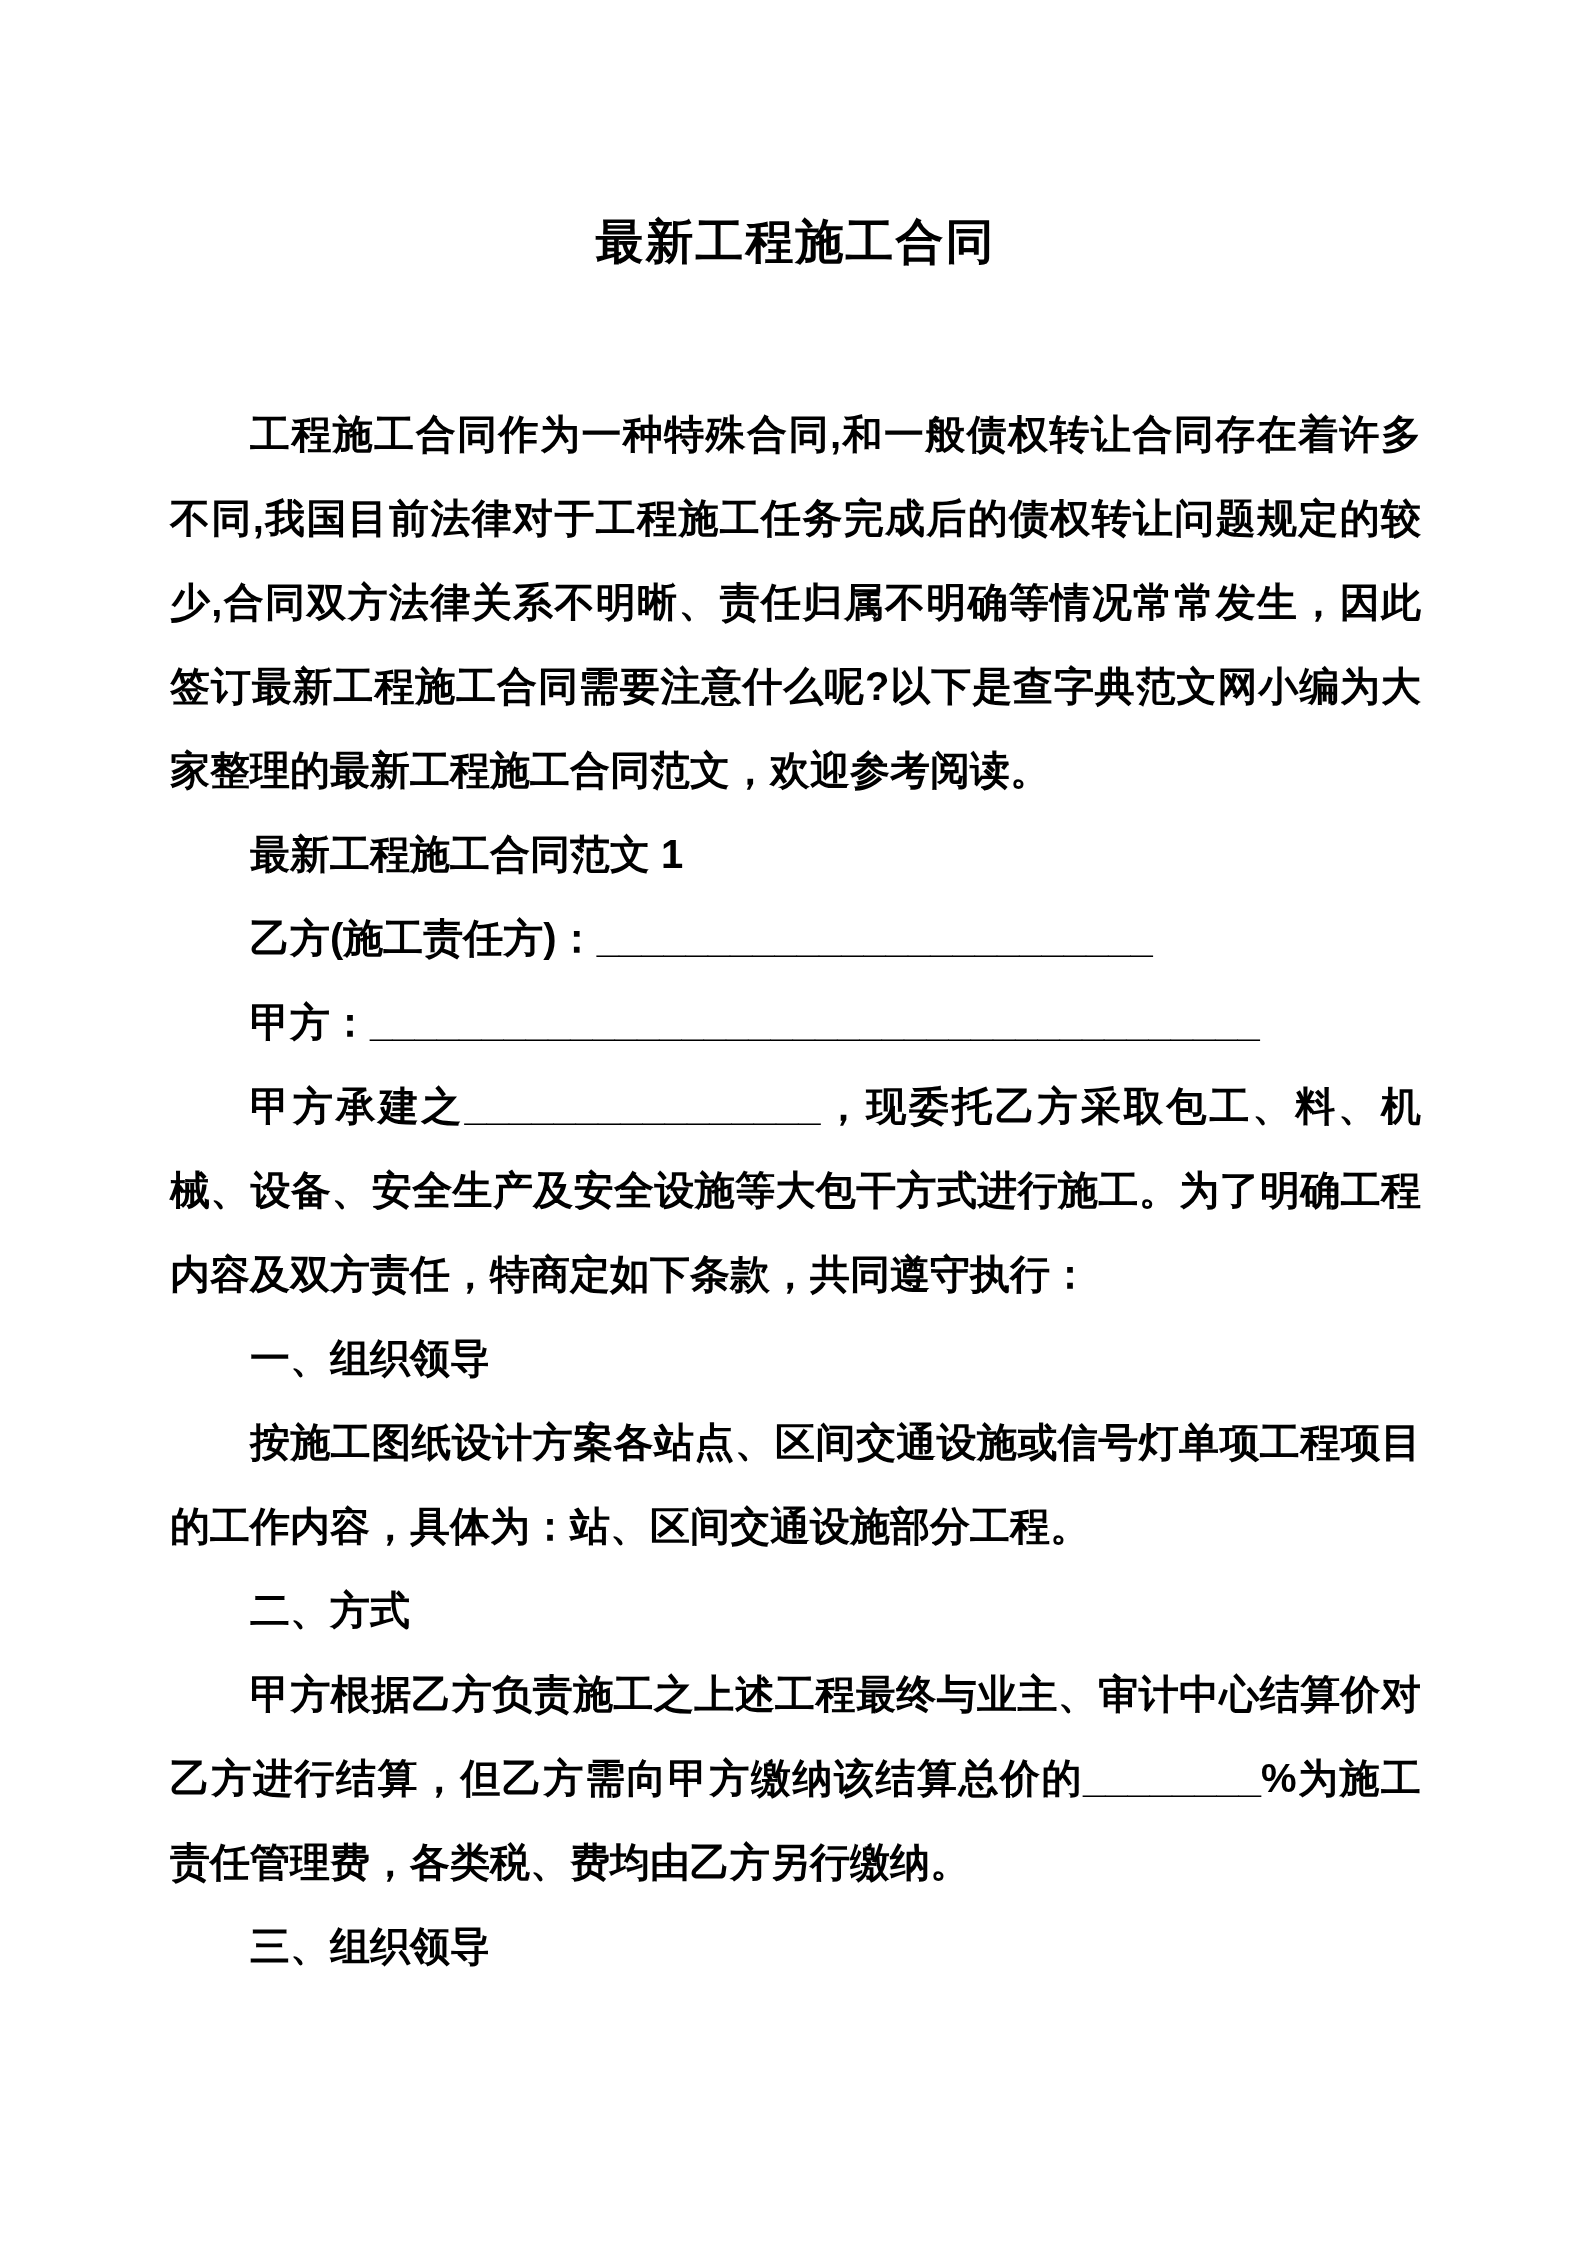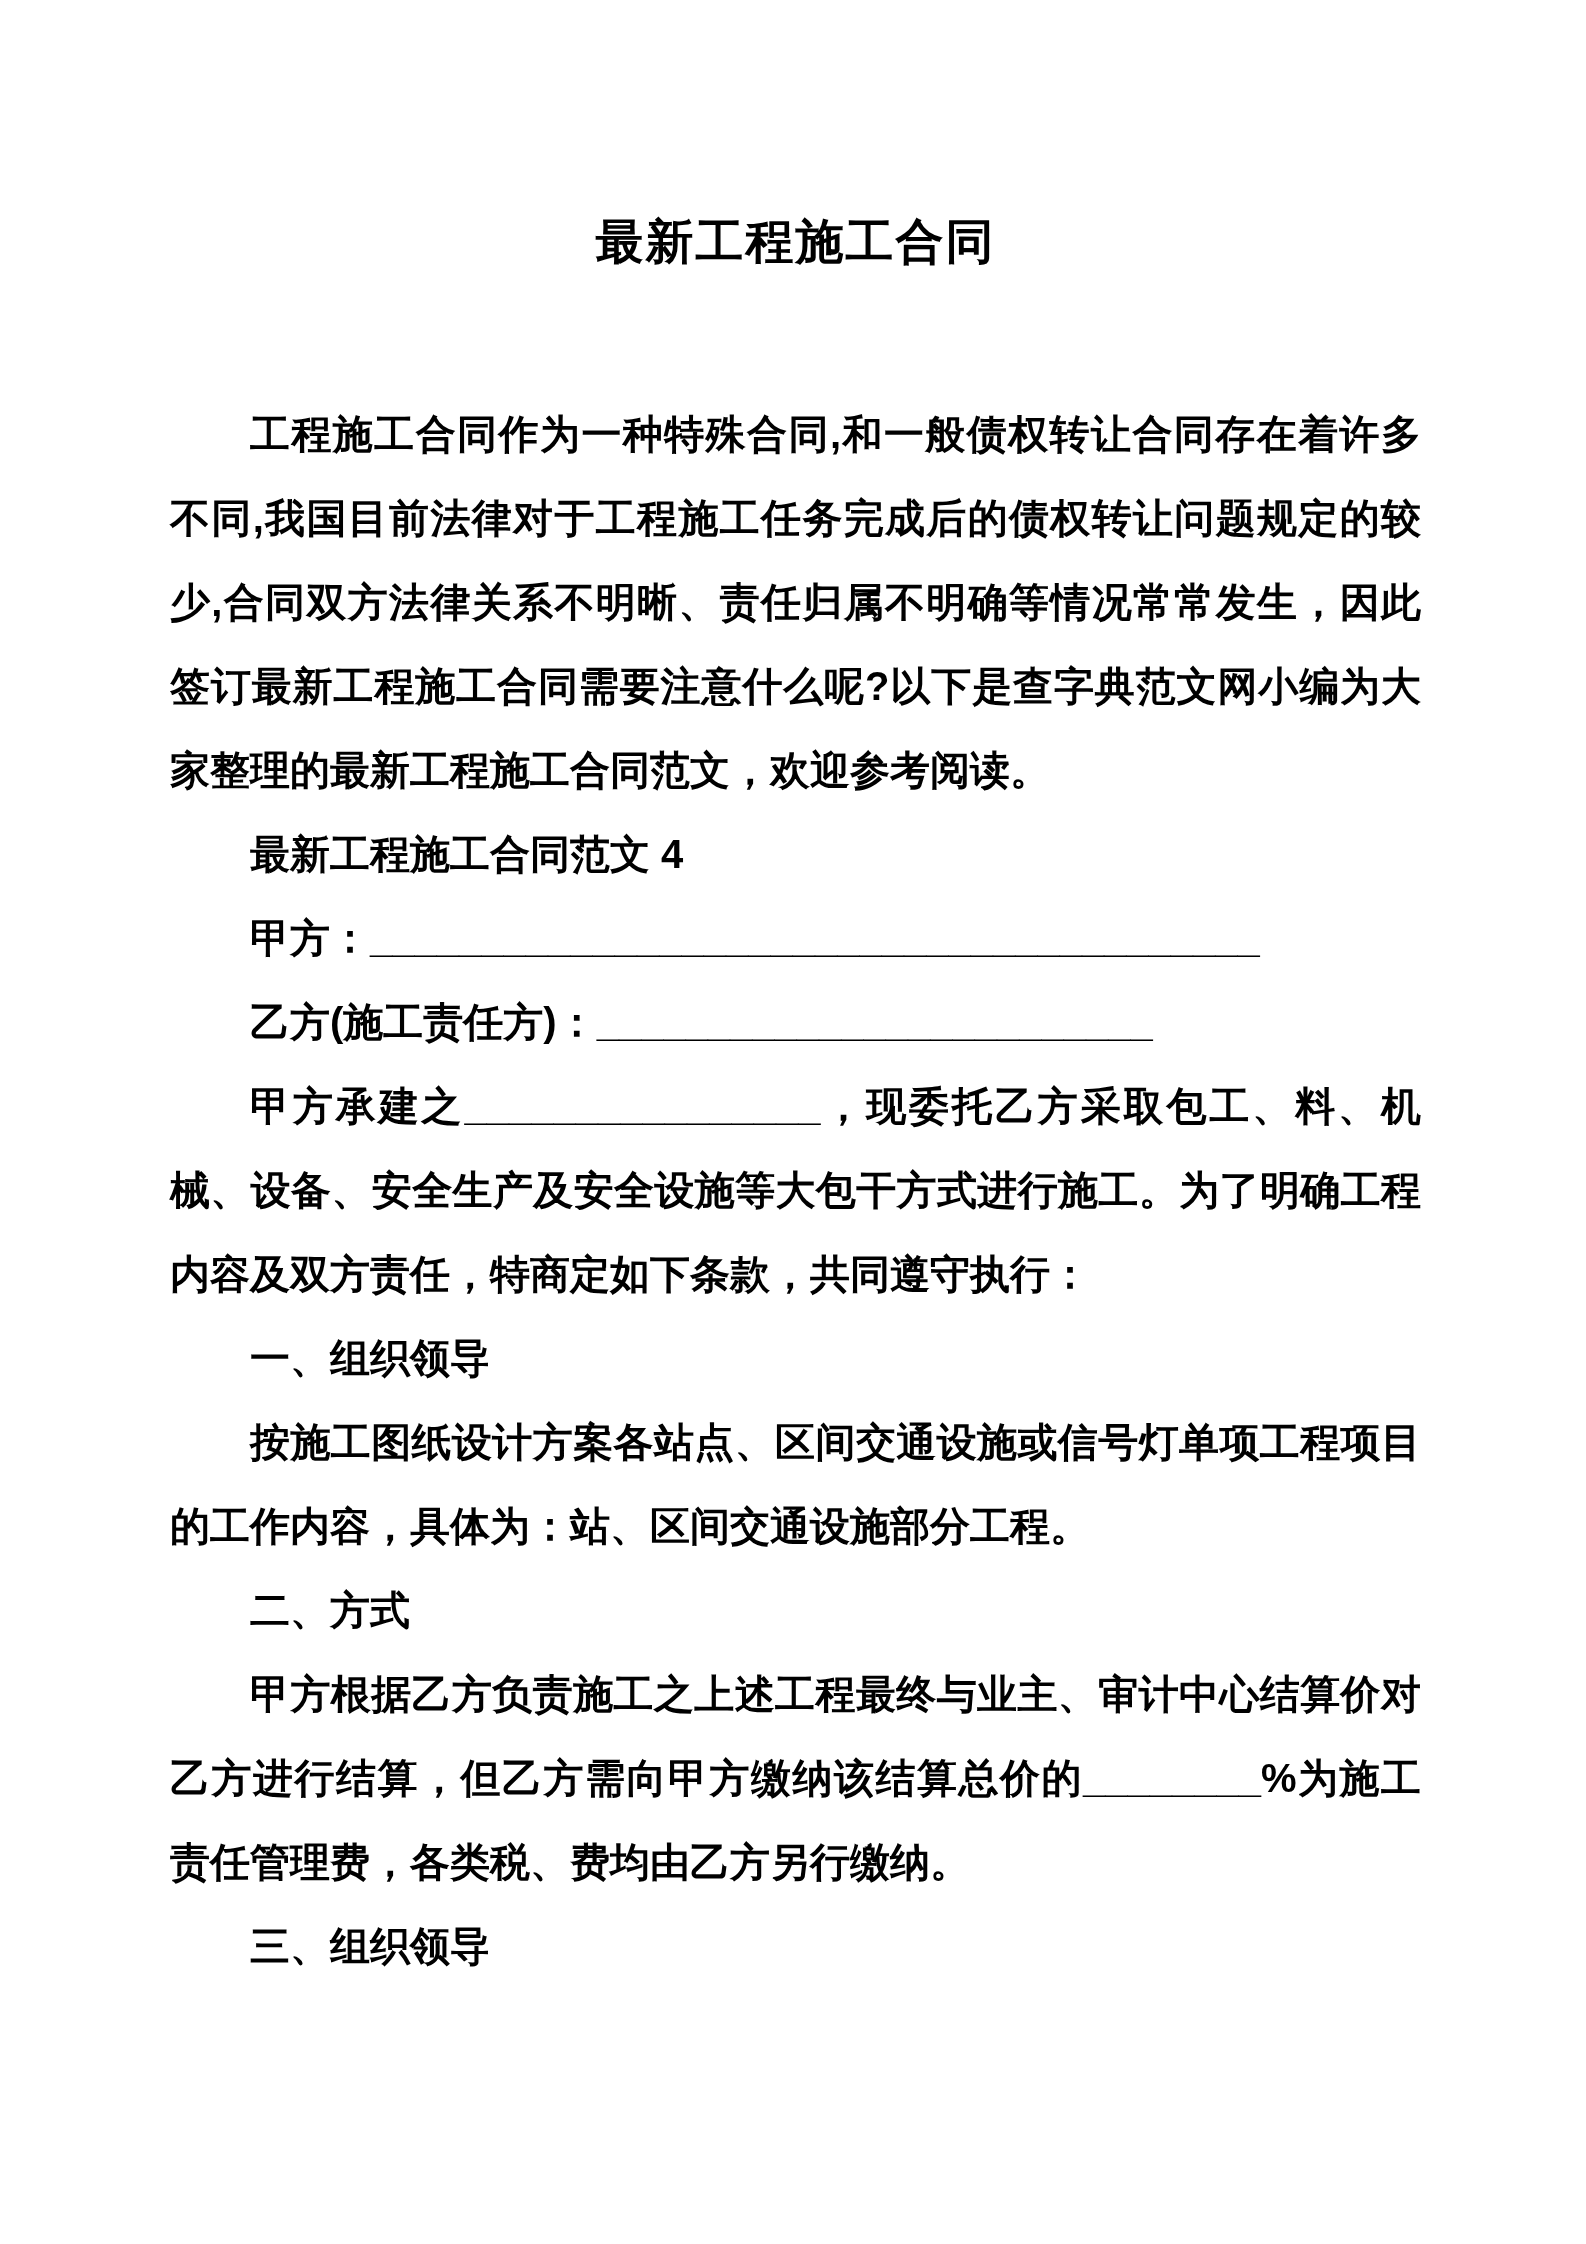--- a/index.html
+++ b/index.html
@@ -44,23 +44,23 @@
   }
 </style>
 </head>
 <body>
 
 <div class="page">
   <h1 class="doc-title">最新工程施工合同</h1>
 
   <div class="doc-body">
     <p class="body">工程施工合同作为一种特殊合同,和一般债权转让合同存在着许多不同,我国目前法律对于工程施工任务完成后的债权转让问题规定的较少,合同双方法律关系不明晰、责任归属不明确等情况常常发生，因此签订最新工程施工合同需要注意什么呢?以下是查字典范文网小编为大家整理的最新工程施工合同范文，欢迎参考阅读。</p>
-    <p class="subheading">最新工程施工合同范文 4</p>
+    <p class="subheading">最新工程施工合同范文 1</p>
+    <p class="field">乙方(施工责任方)：_________________________</p>
     <p class="field">甲方：________________________________________</p>
-    <p class="field">乙方(施工责任方)：_________________________</p>
     <p class="body">甲方承建之________________，现委托乙方采取包工、料、机械、设备、安全生产及安全设施等大包干方式进行施工。为了明确工程内容及双方责任，特商定如下条款，共同遵守执行：</p>
     <p class="heading">一、组织领导</p>
     <p class="body">按施工图纸设计方案各站点、区间交通设施或信号灯单项工程项目的工作内容，具体为：站、区间交通设施部分工程。</p>
     <p class="heading">二、方式</p>
     <p class="body">甲方根据乙方负责施工之上述工程最终与业主、审计中心结算价对乙方进行结算，但乙方需向甲方缴纳该结算总价的________%为施工责任管理费，各类税、费均由乙方另行缴纳。</p>
     <p class="heading">三、组织领导</p>
   </div>
 </div>
 
 </body></html>

